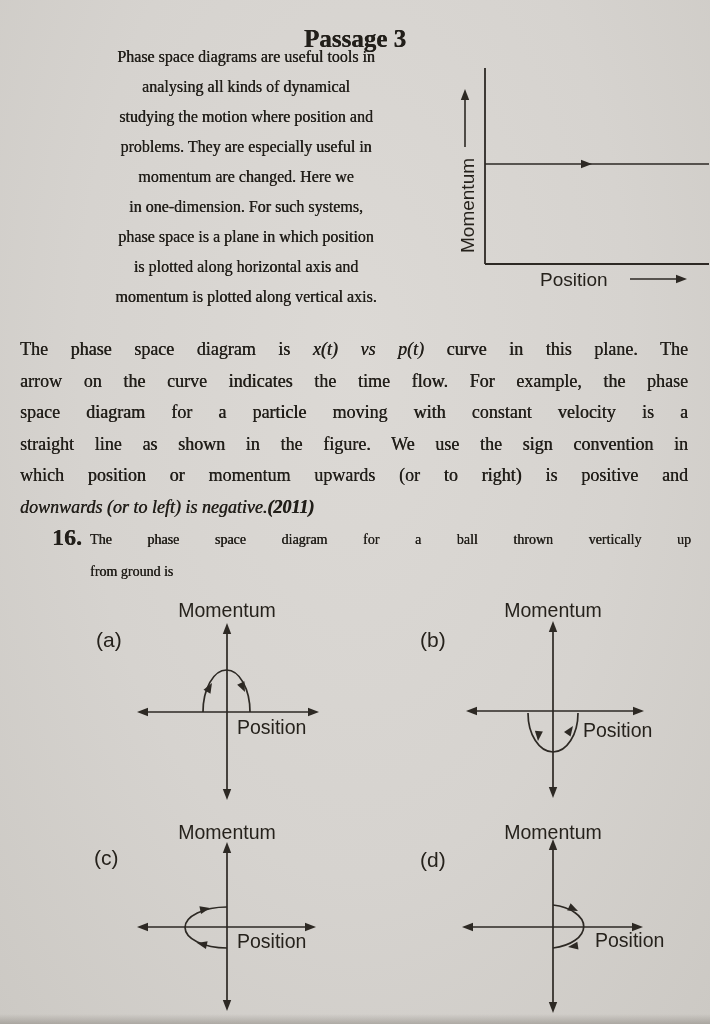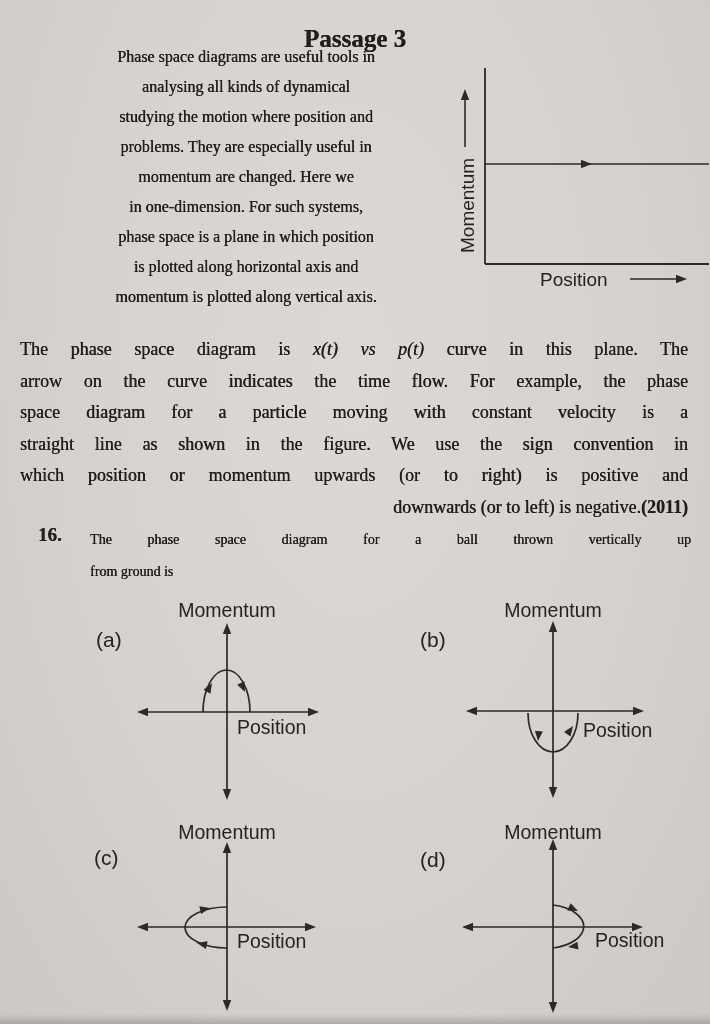--- a/index.html
+++ b/index.html
@@ -9,23 +9,23 @@
     font-family:"Liberation Serif", serif;
     color:#221f1a;
   }
   .serif{font-family:"Liberation Serif", serif;text-shadow:0.35px 0 currentColor;}
   .sans{font-family:"Liberation Sans", sans-serif;}
   .abs{position:absolute;}
   #title{left:0;top:6px;width:710px;text-align:center;font-size:25px;font-weight:bold;margin-top:19px;}
   #col{left:30px;top:42px;width:432px;font-size:16px;line-height:30px;white-space:nowrap;text-align:center;}
   #para2{left:20px;top:334px;width:668px;font-size:18px;line-height:31.5px;}
   #para2 .jline{text-align:justify;text-align-last:justify;}
-  #para2 .lastline{display:flex;justify-content:flex-end;}
+  #para2 .lastline{display:flex;justify-content:flex-start;font-style:italic;}
   .it{font-style:italic;}
-  #qnum{left:38px;top:524px;font-size:19px;font-weight:bold;}
+  #qnum{left:52px;top:524px;font-size:24px;font-weight:bold;}
   #qtext{left:90px;top:524px;width:601px;font-size:14px;line-height:32px;}
   #qtext .jline{text-align:justify;text-align-last:justify;}
   .optlabel{font-size:21px;color:#26221c;}
   svg{position:absolute;overflow:visible;}
   svg text{font-family:"Liberation Sans", sans-serif;fill:#26221c;}
   .ink{stroke:#2d2924;fill:none;}
   .inkfill{fill:#2d2924;stroke:none;}
   #bottom-shade{left:0;bottom:0;width:710px;height:10px;
     background:linear-gradient(to bottom, rgba(90,84,76,0) 0%, rgba(90,84,76,0.30) 100%);}
 </style>

